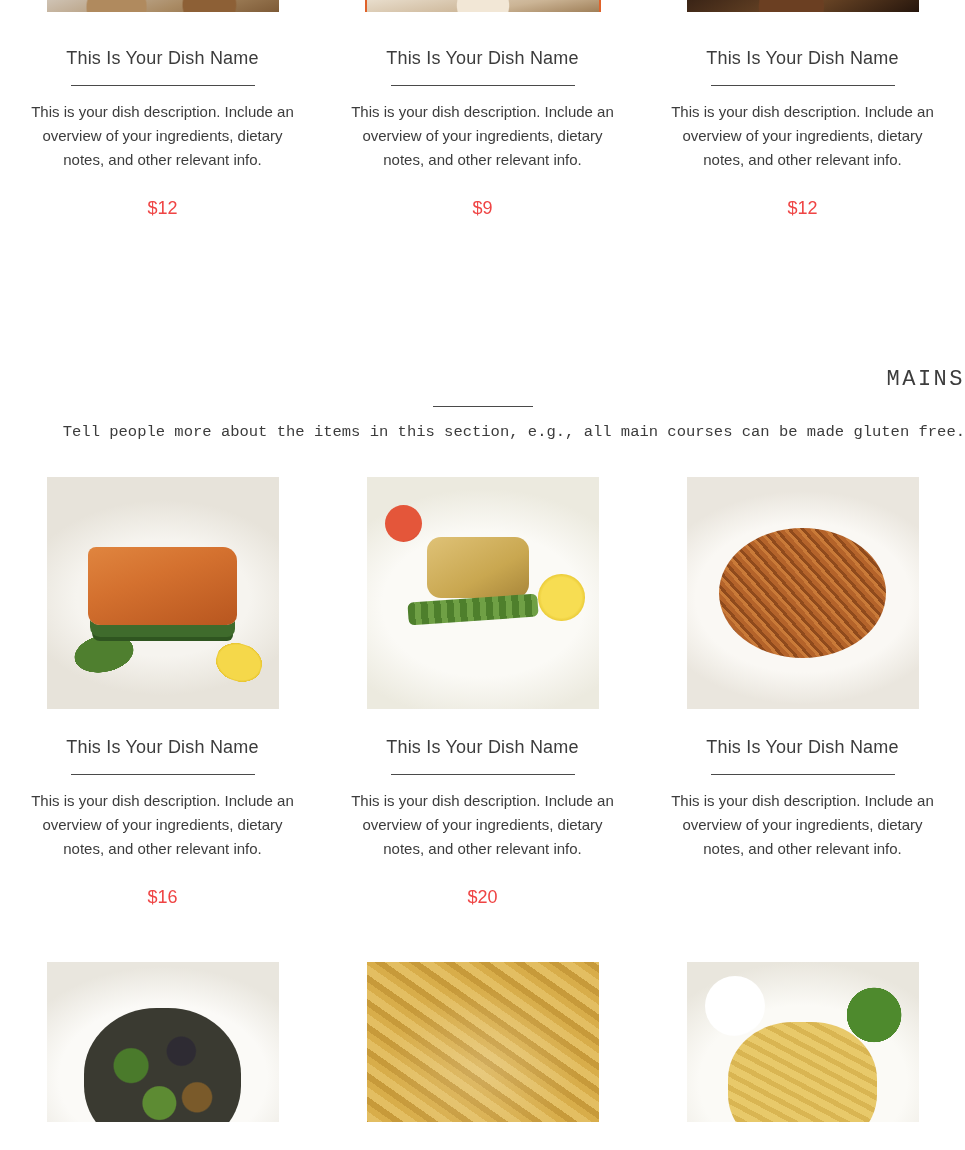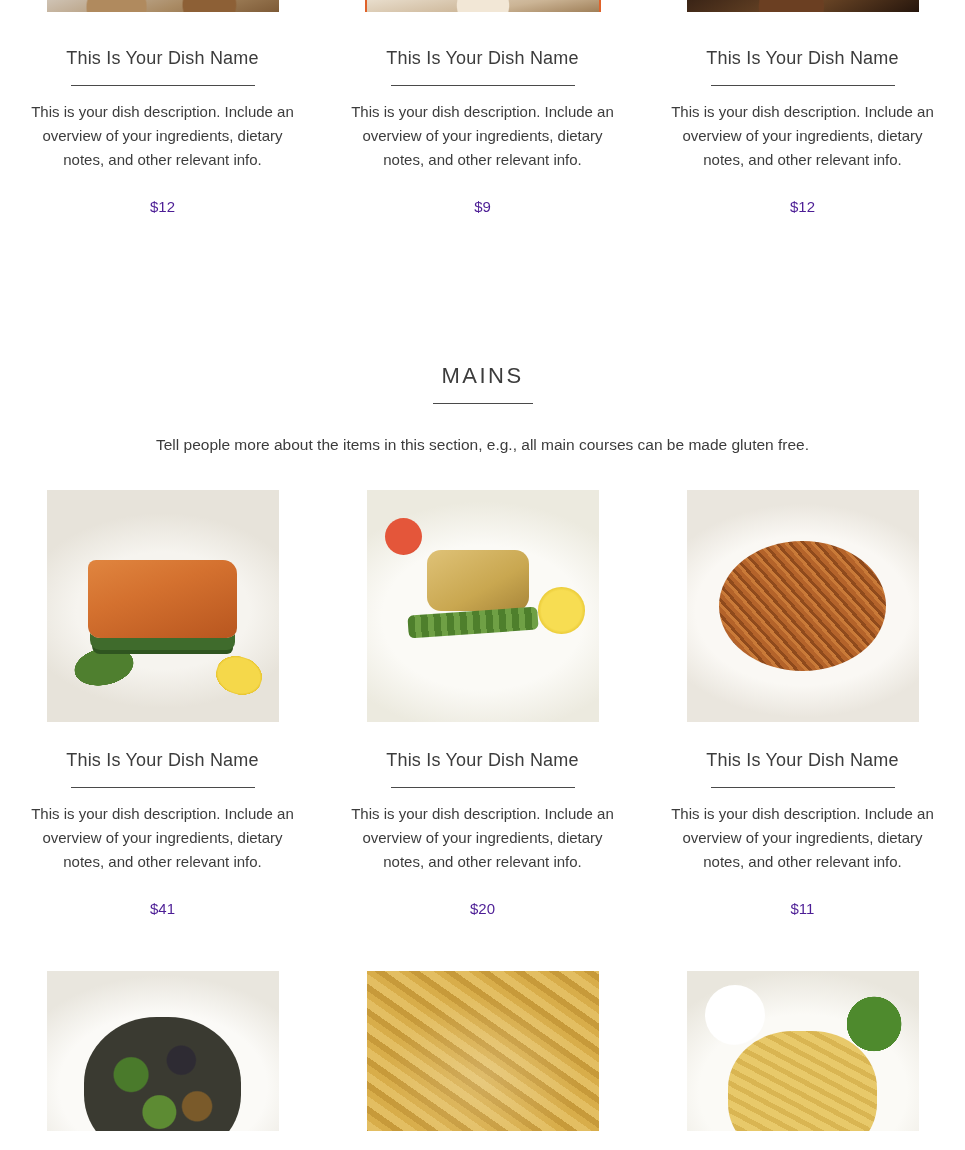--- a/index.html
+++ b/index.html
@@ -59,42 +59,43 @@
   }
   .dish-desc {
     width: 264px;
     margin: 14px auto 0 auto;
     font-size: 15px;
     line-height: 24px;
     color: #3c3c3c;
   }
   .dish-price {
     margin-top: 26px;
-    font-size: 15px;
-    color: #4c1d95;
+    font-size: 18px;
+    color: #ef4444;
   }
 
   
   .section {
-    text-align: center;
+    text-align: right;
+    font-family: Liberation Mono, monospace;
   }
   .section-title {
     font-size: 22px;
     letter-spacing: 2.5px;
     color: #3c3c3c;
     font-weight: 400;
   }
   .section-rule {
     width: 100px;
     height: 1px;
     background: #4a4a4a;
     margin: 14px auto 0 auto;
   }
   .section-sub {
-    margin-top: 32px;
+    margin-top: 16px;
     font-size: 15.5px;
     color: #3c3c3c;
   }
 
   
   .ph { position: absolute; inset: 0; }
 
   
   .p-top1 { background:
       radial-gradient(circle at 30% 60%, #b08a5e 0 18%, transparent 19%),
@@ -287,21 +288,21 @@
     <div class="dish">
       <div class="dish-photo">
         <div class="ph p-salmon">
           <span class="leaf"></span>
           <span class="lemon"></span>
         </div>
       </div>
       <div class="dish-title">This Is Your Dish Name</div>
       <div class="dish-rule"></div>
       <div class="dish-desc">This is your dish description. Include an overview of your ingredients, dietary notes, and other relevant info.</div>
-      <div class="dish-price">$41</div>
+      <div class="dish-price">$16</div>
     </div>
 
     <div class="dish">
       <div class="dish-photo">
         <div class="ph p-fish">
           <span class="lemon"></span>
           <span class="tomato"></span>
         </div>
       </div>
       <div class="dish-title">This Is Your Dish Name</div>
@@ -310,21 +311,20 @@
       <div class="dish-price">$20</div>
     </div>
 
     <div class="dish">
       <div class="dish-photo">
         <div class="ph p-rice"></div>
       </div>
       <div class="dish-title">This Is Your Dish Name</div>
       <div class="dish-rule"></div>
       <div class="dish-desc">This is your dish description. Include an overview of your ingredients, dietary notes, and other relevant info.</div>
-      <div class="dish-price">$11</div>
     </div>
 
   </div>
 
   <div class="dish-grid row-clip-bottom" style="margin-top:54px; height:160px;">
 
     <div class="dish">
       <div class="dish-photo">
         <div class="ph p-salad"></div>
       </div>

